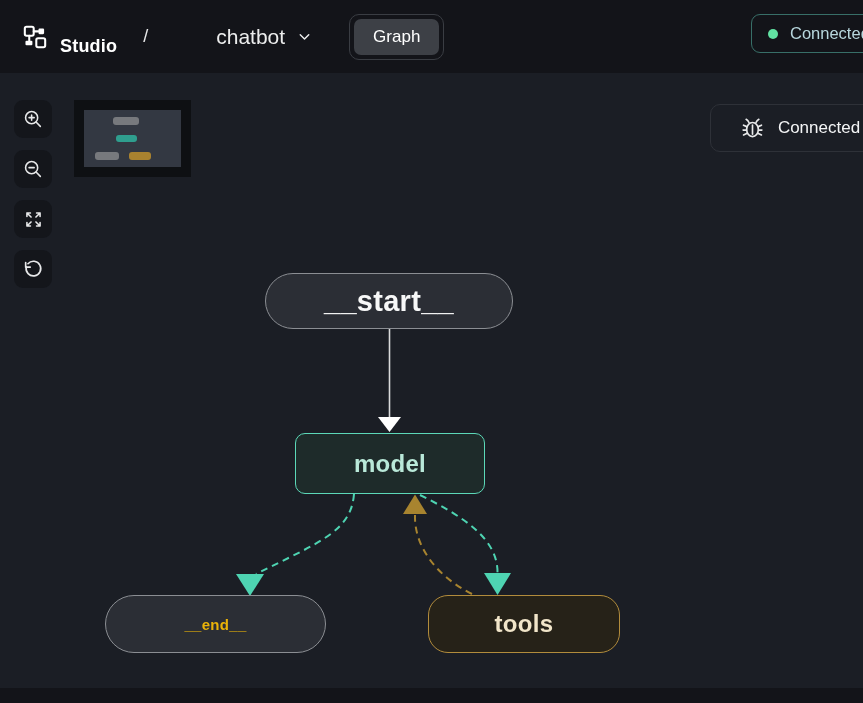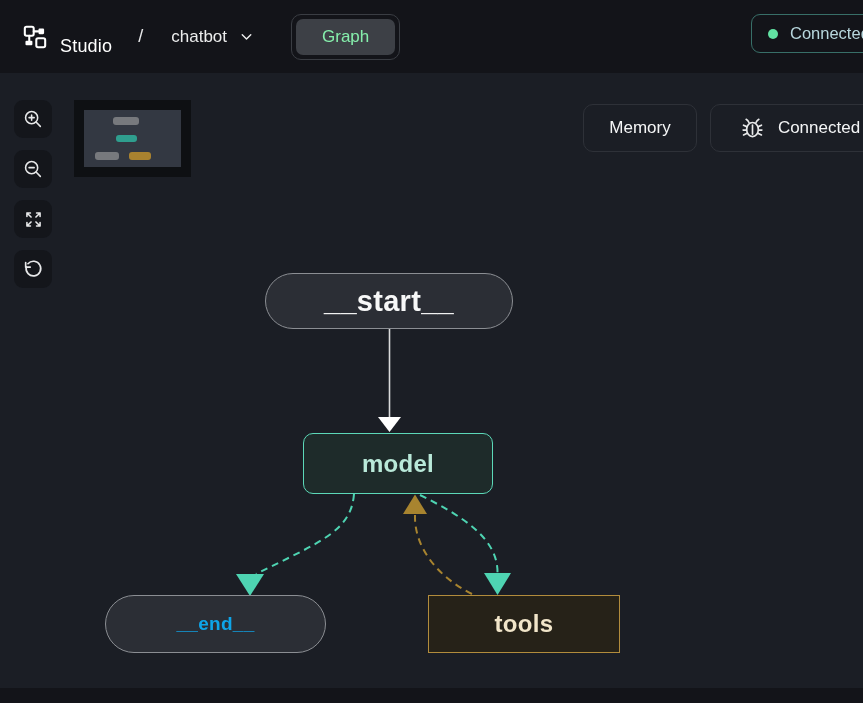--- a/index.html
+++ b/index.html
@@ -11,33 +11,33 @@
   }
   .app { position: relative; width: 863px; height: 703px; display: flex; flex-direction: column; }
 
   
   .topbar {
     position: relative; height: 73px; flex: 0 0 73px;
     background: var(--bg-topbar, #131419);
     display: flex; align-items: center; padding-left: 22px;
   }
   .brand { display: flex; align-items: center; gap: 12px; }
-  .brand-name { font-size: 18px; font-weight: 400; color: #fff; letter-spacing: .2px; margin-top: 20px; }
+  .brand-name { font-size: 18px; font-weight: 700; color: #fff; letter-spacing: .2px; margin-top: 20px; }
   .sep { margin: 0 24px 0 26px; font-size: 18px; color: #e8e9ea; font-weight: 400; }
   .project {
     display: flex; align-items: center; gap: 11px; background: none; border: none;
-    color: #eceded; font-family: inherit; font-size: 17px; cursor: pointer; padding: 6px 4px;
+    color: #eceded; font-family: inherit; font-size: 21px; cursor: pointer; padding: 6px 4px; margin-left: 40px;
   }
   .segmented {
     margin-left: 32px; display: inline-flex; align-items: center;
     border: 1px solid var(--seg-border, #3a3d43); border-radius: 10px; padding: 4px; gap: 2px;
   }
   .seg {
-    border: none; background: transparent; color: #86efac; font-family: inherit;
-    font-size: 17px; padding: 8px 26px; border-radius: 7px; cursor: pointer;
+    border: none; background: transparent; color: #ffffff; font-family: inherit;
+    font-size: 17px; padding: 8px 19px; border-radius: 7px; cursor: pointer;
   }
   .seg.active { background: var(--seg-active, #3d4046); }
   .connect {
     position: absolute; left: 751px; top: 14px; height: 39px; width: 150px;
     display: flex; align-items: center; gap: 12px; padding: 0 16px;
     background: transparent; border: 1px solid var(--connect-border, #386f68);
     border-radius: 9px; color: var(--connect-text, #b7d6dc);
     font-family: inherit; font-size: 16.5px; cursor: pointer; white-space: nowrap;
   }
   .dot { width: 10px; height: 10px; border-radius: 50%; background: var(--status-dot, #61e2a2); flex: 0 0 10px; }
@@ -57,29 +57,29 @@
     font-weight: 600; cursor: grab; letter-spacing: .3px;
   }
   .node-start {
     left: 265px; top: 200px; width: 248px; height: 56px; border-radius: 28px;
     background: var(--node-dark-fill, #2b2e35); border: 1px solid var(--node-dark-border, #8b8e93);
     color: #f7f8f8; font-size: 29px;
   }
   .node-model {
     left: 295px; top: 360px; width: 190px; height: 61px; border-radius: 10px;
     background: var(--model-fill, #1e2b2a); border: 1.5px solid var(--model-border, #5cd8b8);
-    color: var(--model-text, #b9e9d9); font-size: 24px; margin-left: 8px;
+    color: var(--model-text, #b9e9d9); font-size: 24px;
   }
   .node-end {
     left: 105px; top: 522px; width: 221px; height: 58px; border-radius: 29px;
     background: var(--node-dark-fill, #2b2e35); border: 1px solid var(--node-dark-border, #8b8e93);
-    color: #0ea5e9; font-size: 19px;
+    color: #eab308; font-size: 15px;
   }
   .node-tools {
-    left: 428px; top: 522px; width: 192px; height: 58px; border-radius: 0;
+    left: 428px; top: 522px; width: 192px; height: 58px; border-radius: 20px;
     background: var(--tools-fill, #262218); border: 1px solid var(--tools-border, #b28c3c);
     color: var(--tools-text, #f1e5c9); font-size: 24px;
   }
 
   
   .ctrl-btn {
     position: absolute; left: 14px; width: 38px; height: 38px; z-index: 3;
     background: var(--bg-panel-btn, #14161b); border: none; border-radius: 9px;
     display: flex; align-items: center; justify-content: center; cursor: pointer;
   }
@@ -206,23 +206,20 @@
       <div class="minimap-inner">
         <svg width="97" height="57" viewBox="0 0 97 57">
           <rect x="29" y="7" width="26" height="8" rx="3" fill="var(--minimap-node, #77797d)"></rect>
           <rect x="32" y="25" width="21" height="7" rx="3" fill="var(--minimap-model, #2f9e8e)"></rect>
           <rect x="11" y="42" width="24" height="8" rx="3" fill="var(--minimap-node, #77797d)"></rect>
           <rect x="45" y="42" width="22" height="8" rx="3" fill="var(--minimap-tools, #a9822f)"></rect>
         </svg>
       </div>
     </div>
 
-    <button class="overlay-btn memory-btn">
-      <span>Memory</span>
-    </button>
     <button class="overlay-btn interrupts-btn">
       <svg width="25" height="25" viewBox="0 0 24 24" fill="none" stroke-width="1.6" stroke-linecap="round" stroke-linejoin="round">
         <path d="M8.6 6.2 C8 4.8 7 3.8 5.9 3.2"></path>
         <path d="M15.4 6.2 C16 4.8 17 3.8 18.1 3.2"></path>
         <ellipse cx="12" cy="13" rx="5.6" ry="6.8"></ellipse>
         <path d="M12 8.6 V17.4"></path>
         <path d="M6.4 10.2 L3.4 8.8"></path>
         <path d="M6.1 13.5 H3"></path>
         <path d="M6.4 16.8 L3.4 18.2"></path>
         <path d="M17.6 10.2 L20.6 8.8"></path>

